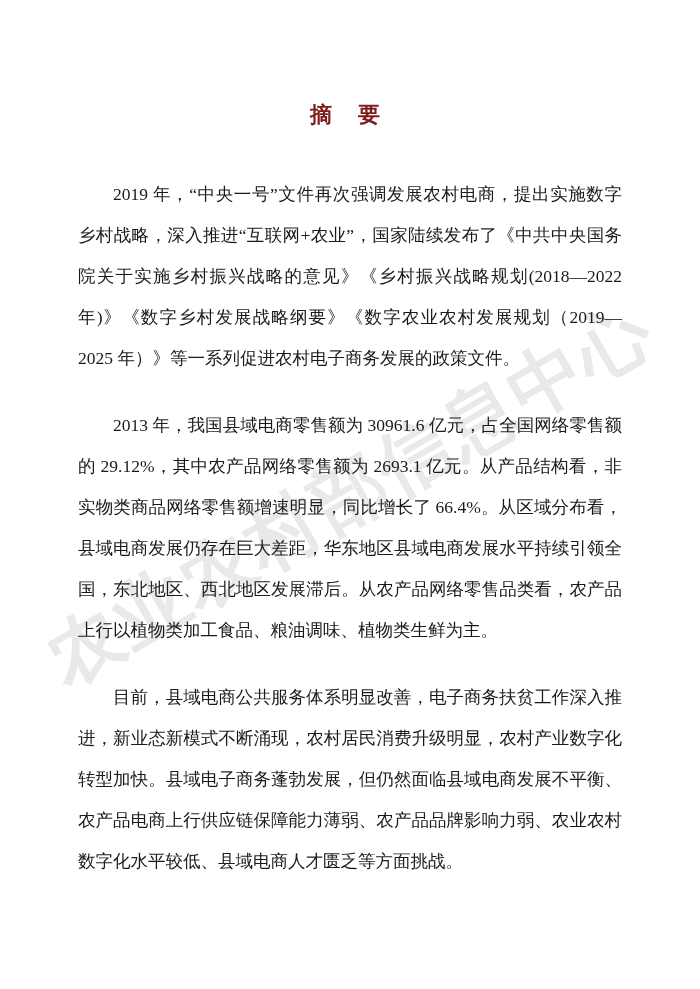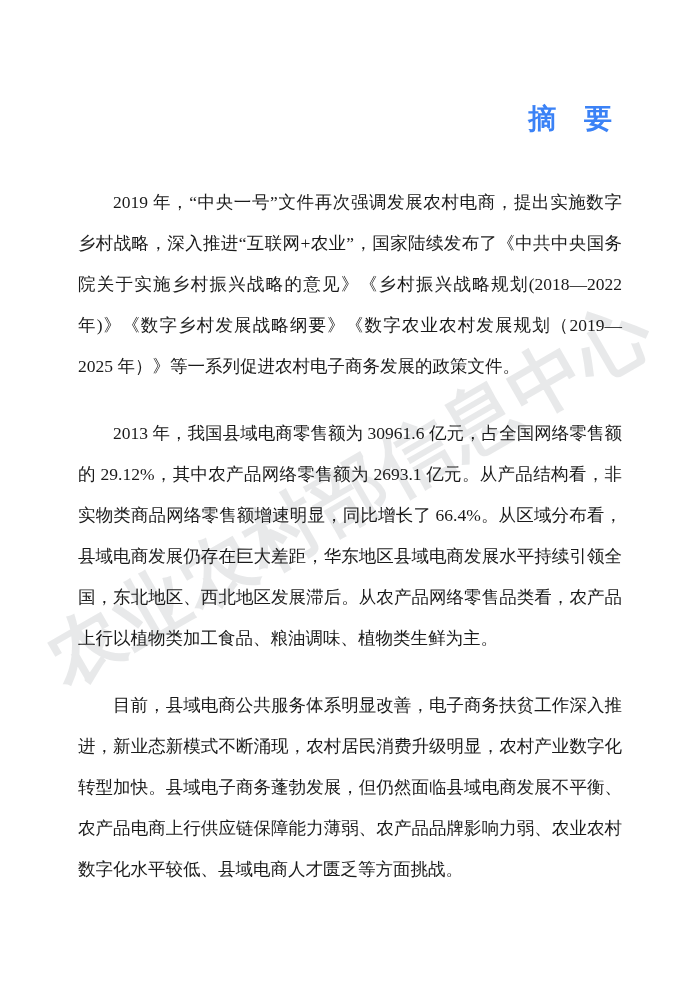--- a/index.html
+++ b/index.html
@@ -31,26 +31,26 @@
     user-select: none;
     z-index: 0;
   }
   .content {
     position: relative;
     z-index: 1;
     padding: 0 78px;
   }
   .doc-title {
     margin-top: 100px;
-    text-align: right;
-    font-size: 28px;
+    text-align: center;
+    font-size: 22px;
     font-weight: 700;
     letter-spacing: 10px;
     font-family: "Liberation Sans", "DejaVu Sans", sans-serif;
-    color: #3b82f6;
+    color: #7f1d1d;
   }
   .para {
     margin-top: 26px;
     font-size: 17.5px;
     line-height: 41px;
     text-align: justify;
     text-justify: inter-ideograph;
     text-indent: 2em;
     color: #1a1a1a;
     font-family: "Liberation Serif", "DejaVu Serif", serif;

